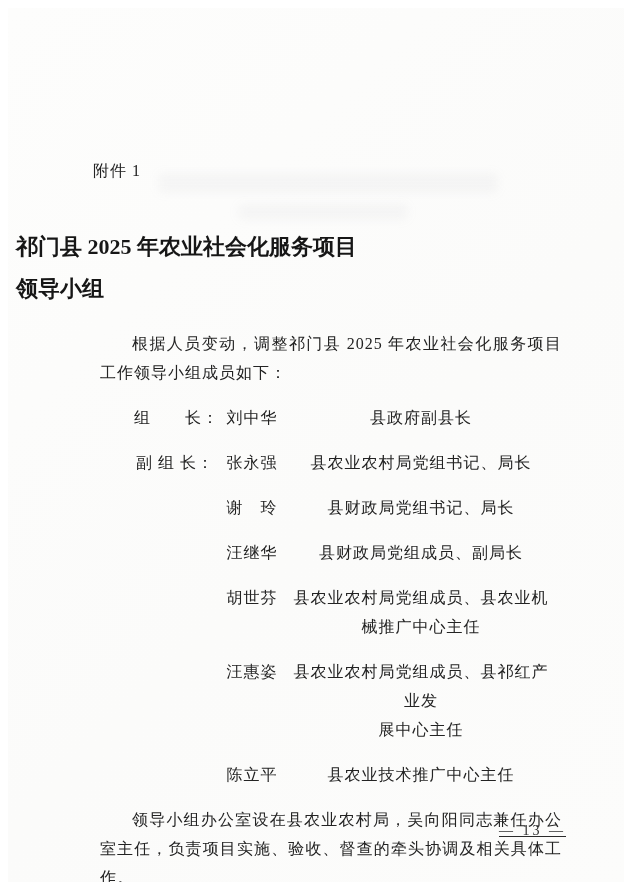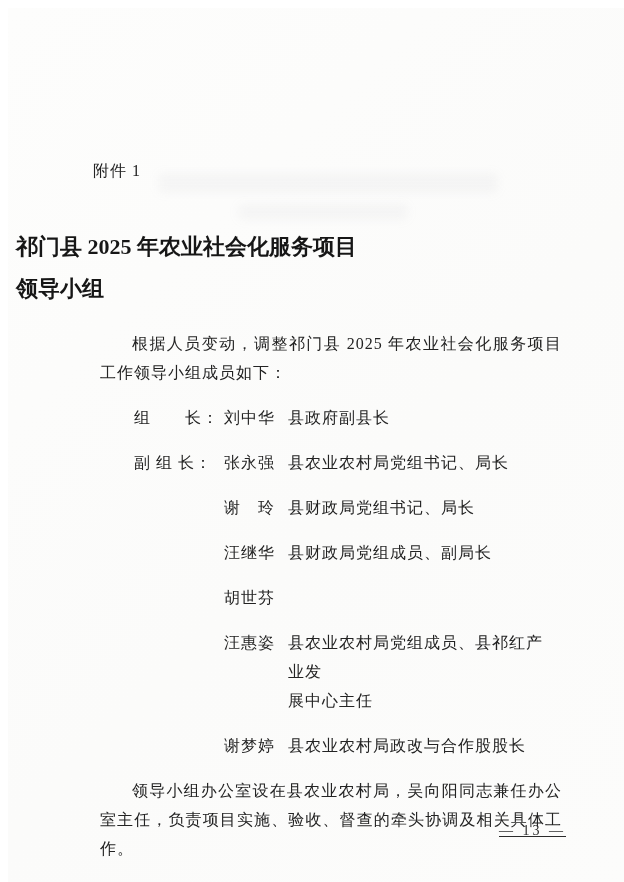--- a/index.html
+++ b/index.html
@@ -52,21 +52,21 @@
     width: 478px;
     font-size: 16px;
     line-height: 29px;
     letter-spacing: 1px;
     margin-top: 17px;
   }
   .paragraph {
     text-indent: 32px;
     text-align: justify;
   }
-  .member-list { width: 100%; }
+  .member-list { width: 100%; text-align: center; }
   .member-row { display: flex; align-items: flex-start; padding-left: 30px; }
   .member-role  { flex: none; width: 90px; white-space: pre; }
   .member-name  { flex: none; width: 64px; white-space: pre; }
   .member-position { flex: 1; white-space: pre-line; }
   .page-number {
     position: absolute;
     left: 487px;
     top: 811px;
     font-size: 14px;
     letter-spacing: 3px;
@@ -115,35 +115,37 @@
 
   <div class="member-row">
     <span class="member-role"></span>
     <span class="member-name">汪继华</span>
     <span class="member-position">县财政局党组成员、副局长</span>
   </div>
 
   <div class="member-row">
     <span class="member-role"></span>
     <span class="member-name">胡世芬</span>
+    <span class="member-position">县农业农村局党组成员、县农业机
+械推广中心主任</span>
   </div>
 
   <div class="member-row">
     <span class="member-role"></span>
     <span class="member-name">汪惠姿</span>
     <span class="member-position">县农业农村局党组成员、县祁红产业发
 展中心主任</span>
   </div>
 
-
   <div class="member-row">
     <span class="member-role"></span>
-    <span class="member-name">谢梦婷</span>
-    <span class="member-position">县农业农村局政改与合作股股长</span>
+    <span class="member-name">陈立平</span>
+    <span class="member-position">县农业技术推广中心主任</span>
   </div>
+
 </div>
 
     <p class="paragraph">领导小组办公室设在县农业农村局，吴向阳同志兼任办公室主任，负责项目实施、验收、督查的牵头协调及相关具体工作。</p>
   </div>
 
   <div class="page-number">— 13 —</div>
 
 </div>
 
 </body></html>

